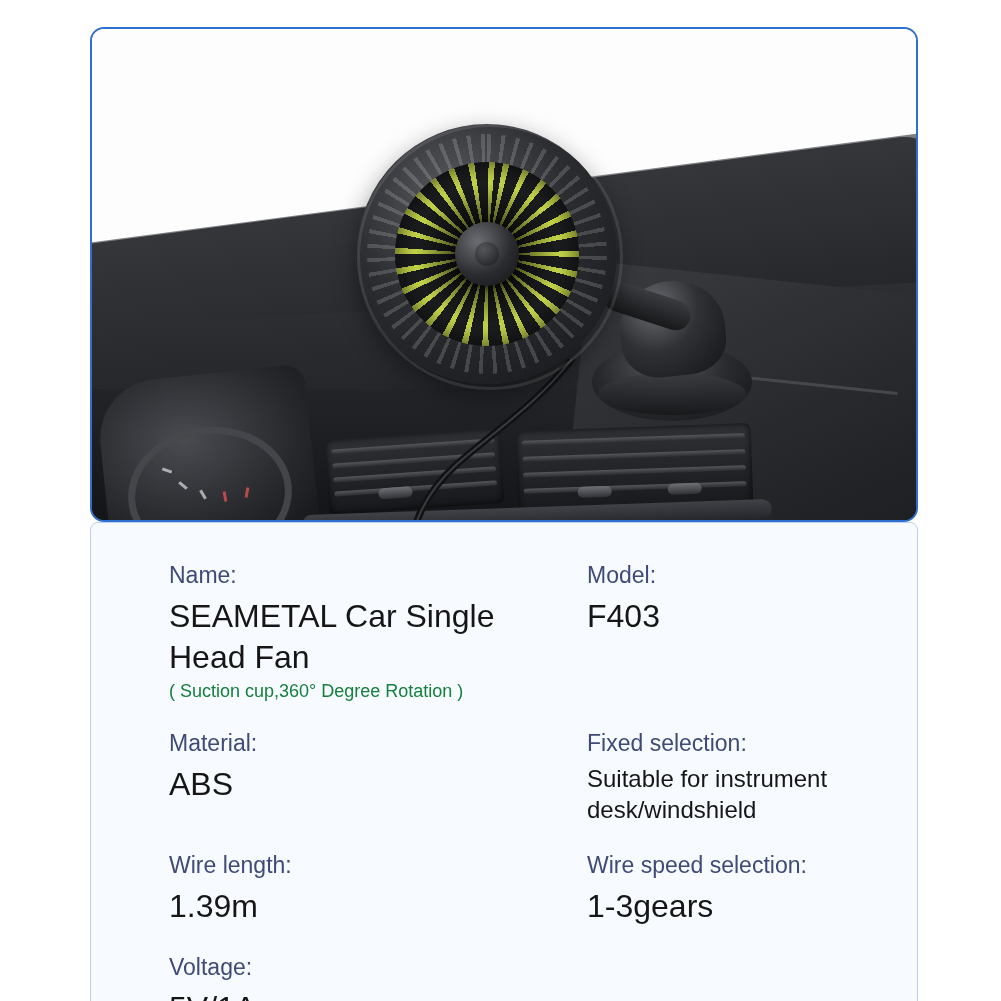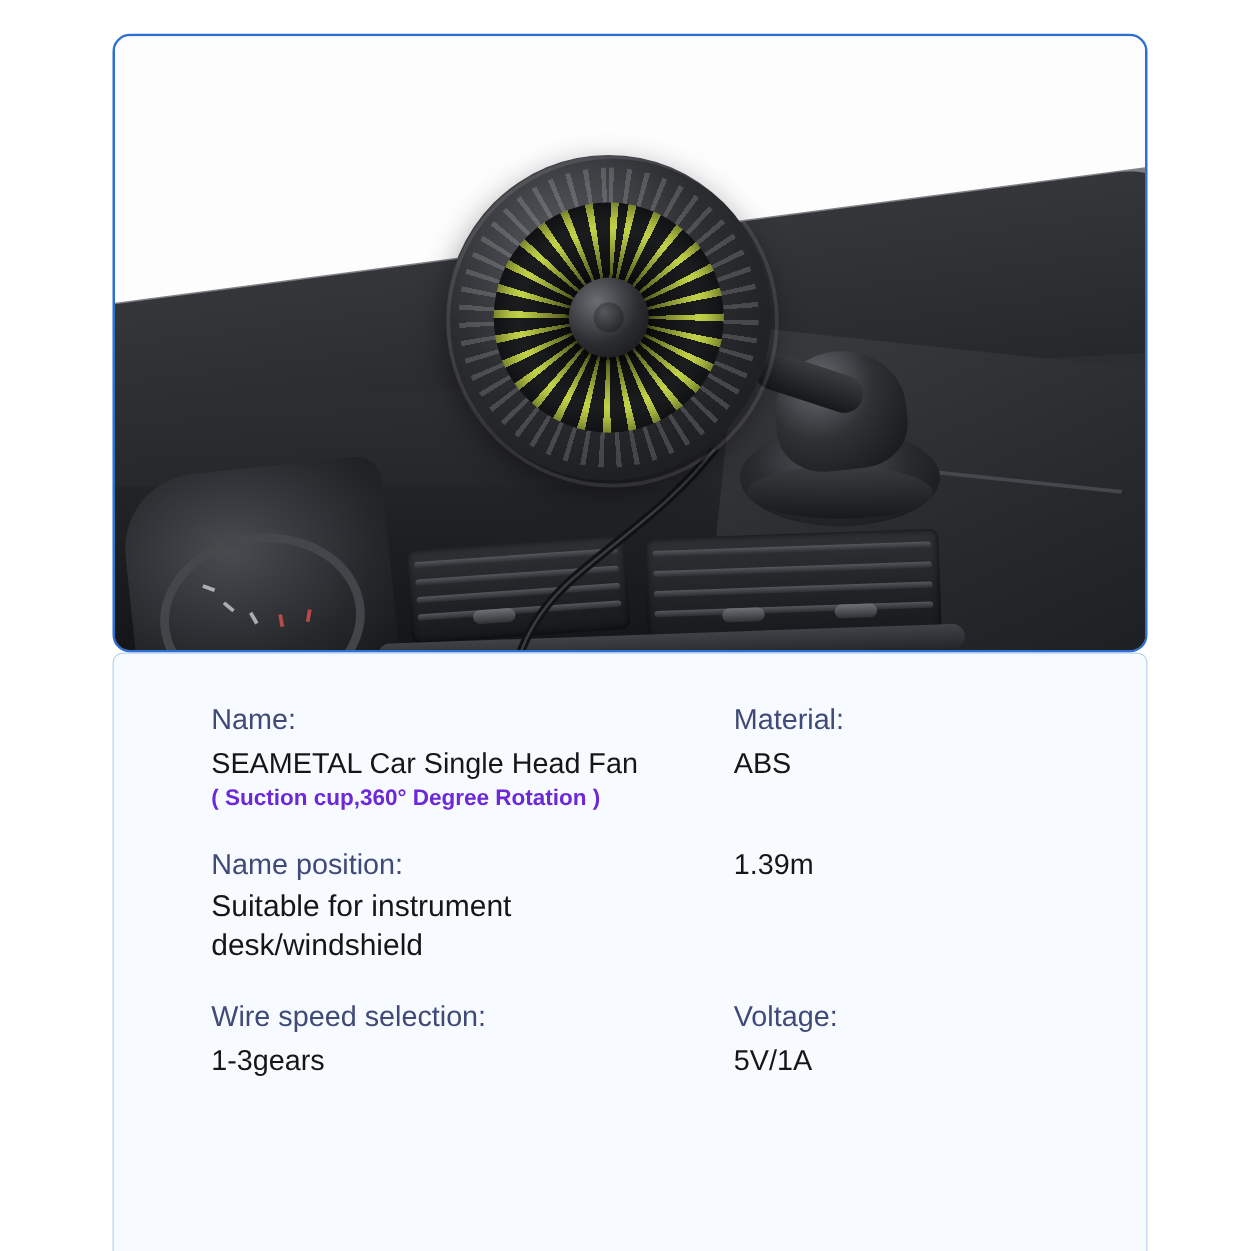--- a/index.html
+++ b/index.html
@@ -329,27 +329,26 @@
     font-size: 23px;
     line-height: 1.25;
     margin: 0 0 6px 0;
   }
   .spec-value {
     color: #161616;
     font-size: 23px;
     line-height: 1.28;
     margin: 0;
   }
-  .spec-value.big { font-size: 23px; }
+  .spec-value.big { font-size: 32px; }
   .spec-sub {
-    color: #6d28d9;
+    color: #15803d;
     font-size: 18px;
     line-height: 1.3;
     margin: 2px 0 0 0;
-    font-weight: bold;
   }
   .cell { padding-right: 10px; }
 </style>
 </head>
 <body>
 
 <div class="page">
 
   <div class="photo-card">
     <div class="photo">
@@ -420,33 +419,38 @@
 
   <div class="spec-card">
     <div class="spec-grid">
 
       <div class="cell">
         <p class="spec-label">Name:</p>
         <p class="spec-value big">SEAMETAL Car Single Head Fan</p>
         <p class="spec-sub">( Suction cup,360° Degree Rotation )</p>
       </div>
 
+      <div class="cell">
+        <p class="spec-label">Model:</p>
+        <p class="spec-value big">F403</p>
+      </div>
 
       <div class="cell">
         <p class="spec-label">Material:</p>
         <p class="spec-value big">ABS</p>
       </div>
 
 
       <div class="cell">
-        <p class="spec-label">Name position:</p>
+        <p class="spec-label">Fixed selection:</p>
         <p class="spec-value" style="font-size:24px;">Suitable for instrument desk/windshield</p>
       </div>
 
       <div class="cell">
+        <p class="spec-label">Wire length:</p>
         <p class="spec-value big">1.39m</p>
       </div>
 
       <div class="cell">
         <p class="spec-label">Wire speed selection:</p>
         <p class="spec-value big">1-3gears</p>
       </div>
 
       <div class="cell">
         <p class="spec-label">Voltage:</p>

